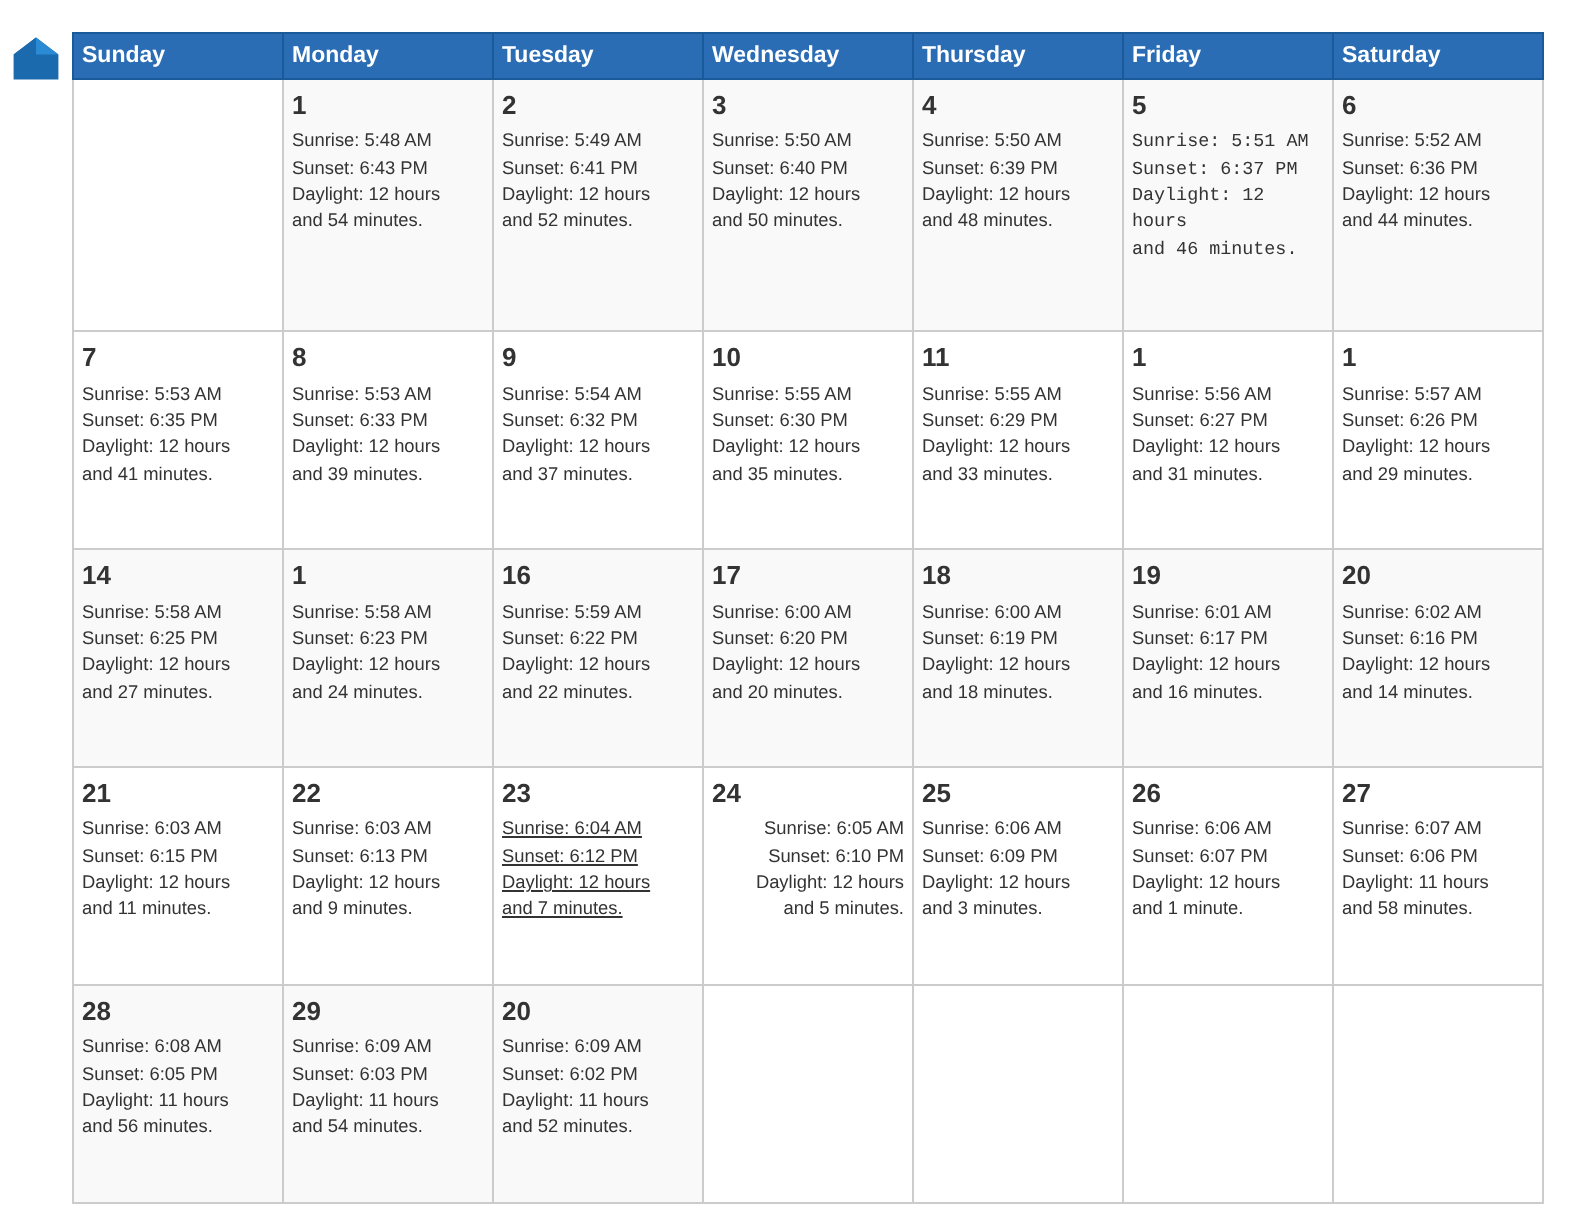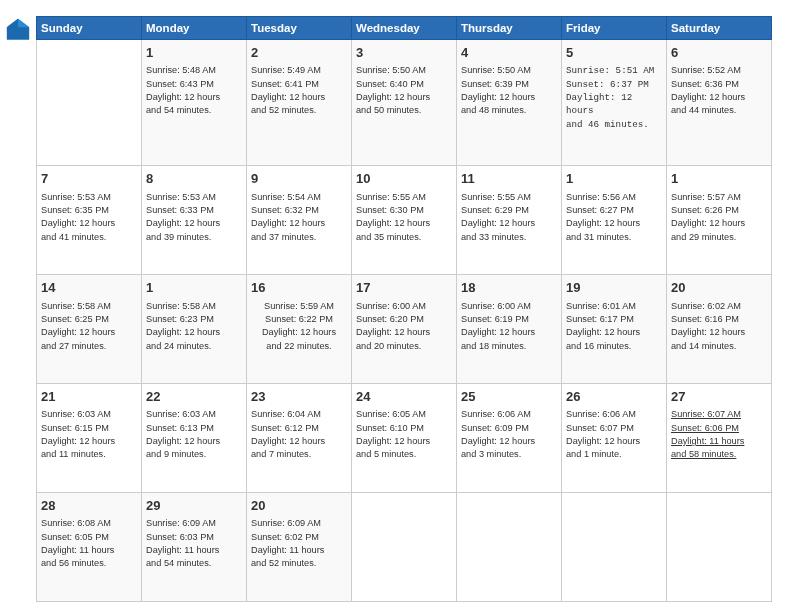--- a/index.html
+++ b/index.html
@@ -246,21 +246,21 @@
           </td>
           <td>
             <span class="day-number">1</span>
             <div class="cell-content" style="white-space: pre-line;">Sunrise: 5:58 AM
 Sunset: 6:23 PM
 Daylight: 12 hours
 and 24 minutes.</div>
           </td>
           <td>
             <span class="day-number">16</span>
-            <div class="cell-content" style="white-space: pre-line; text-align: center;">Sunrise: 5:59 AM
+            <div class="cell-content" style="white-space: pre-line;">Sunrise: 5:59 AM
 Sunset: 6:22 PM
 Daylight: 12 hours
 and 22 minutes.</div>
           </td>
           <td>
             <span class="day-number">17</span>
             <div class="cell-content" style="white-space: pre-line;">Sunrise: 6:00 AM
 Sunset: 6:20 PM
 Daylight: 12 hours
 and 20 minutes.</div>
@@ -297,49 +297,49 @@
           </td>
           <td>
             <span class="day-number">22</span>
             <div class="cell-content" style="white-space: pre-line;">Sunrise: 6:03 AM
 Sunset: 6:13 PM
 Daylight: 12 hours
 and 9 minutes.</div>
           </td>
           <td>
             <span class="day-number">23</span>
-            <div class="cell-content" style="white-space: pre-line;">Sunrise: 6:04 AM
+            <div class="cell-content" style="white-space: pre-line; text-decoration: underline;">Sunrise: 6:04 AM
 Sunset: 6:12 PM
 Daylight: 12 hours
 and 7 minutes.</div>
           </td>
           <td>
             <span class="day-number">24</span>
-            <div class="cell-content" style="white-space: pre-line;">Sunrise: 6:05 AM
+            <div class="cell-content" style="white-space: pre-line; text-align: right;">Sunrise: 6:05 AM
 Sunset: 6:10 PM
 Daylight: 12 hours
 and 5 minutes.</div>
           </td>
           <td>
             <span class="day-number">25</span>
             <div class="cell-content" style="white-space: pre-line;">Sunrise: 6:06 AM
 Sunset: 6:09 PM
 Daylight: 12 hours
 and 3 minutes.</div>
           </td>
           <td>
             <span class="day-number">26</span>
             <div class="cell-content" style="white-space: pre-line;">Sunrise: 6:06 AM
 Sunset: 6:07 PM
 Daylight: 12 hours
 and 1 minute.</div>
           </td>
           <td>
             <span class="day-number">27</span>
-            <div class="cell-content" style="white-space: pre-line; text-decoration: underline;">Sunrise: 6:07 AM
+            <div class="cell-content" style="white-space: pre-line;">Sunrise: 6:07 AM
 Sunset: 6:06 PM
 Daylight: 11 hours
 and 58 minutes.</div>
           </td>
         </tr>
         <tr>
           <td>
             <span class="day-number">28</span>
             <div class="cell-content" style="white-space: pre-line;">Sunrise: 6:08 AM
 Sunset: 6:05 PM

